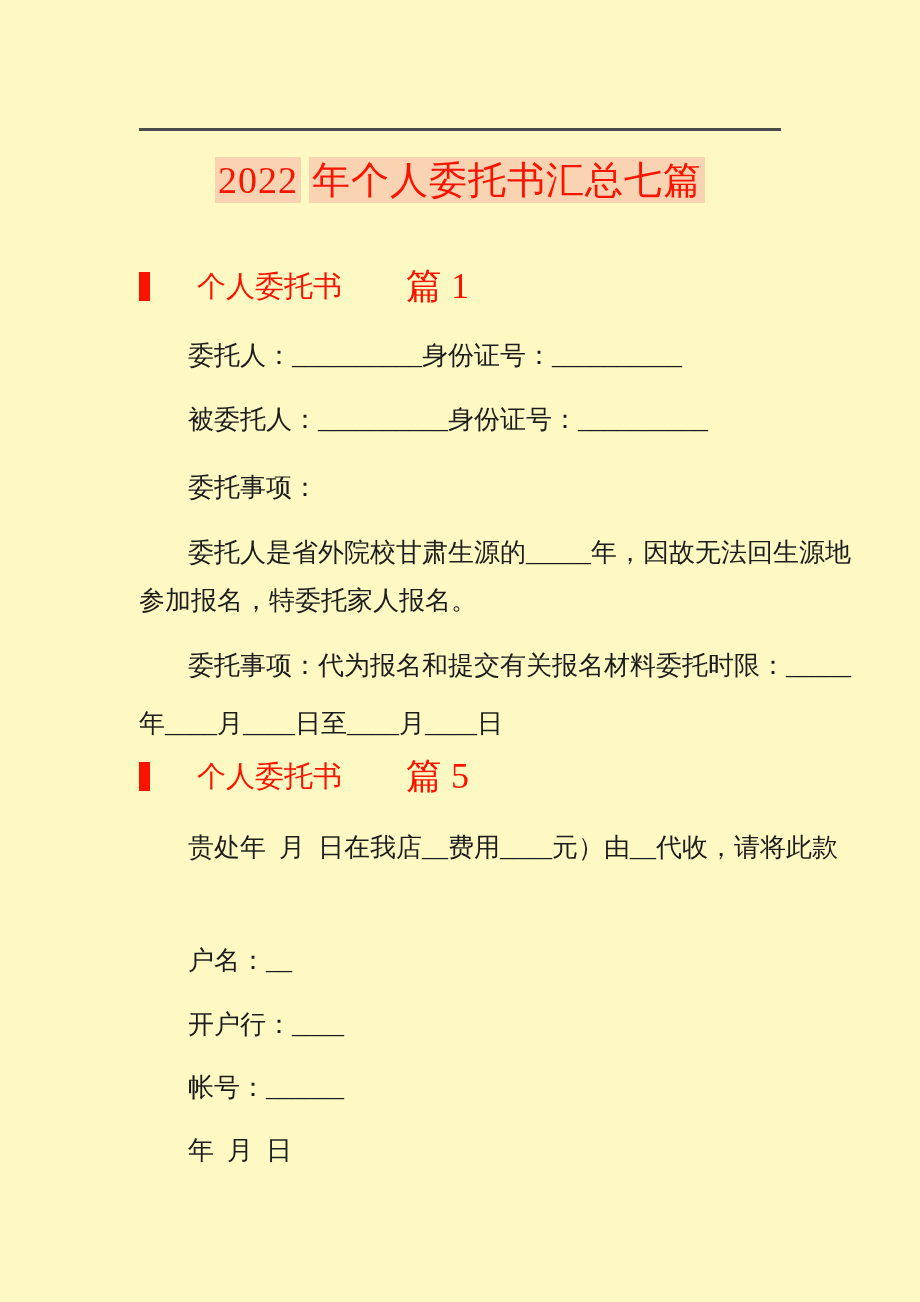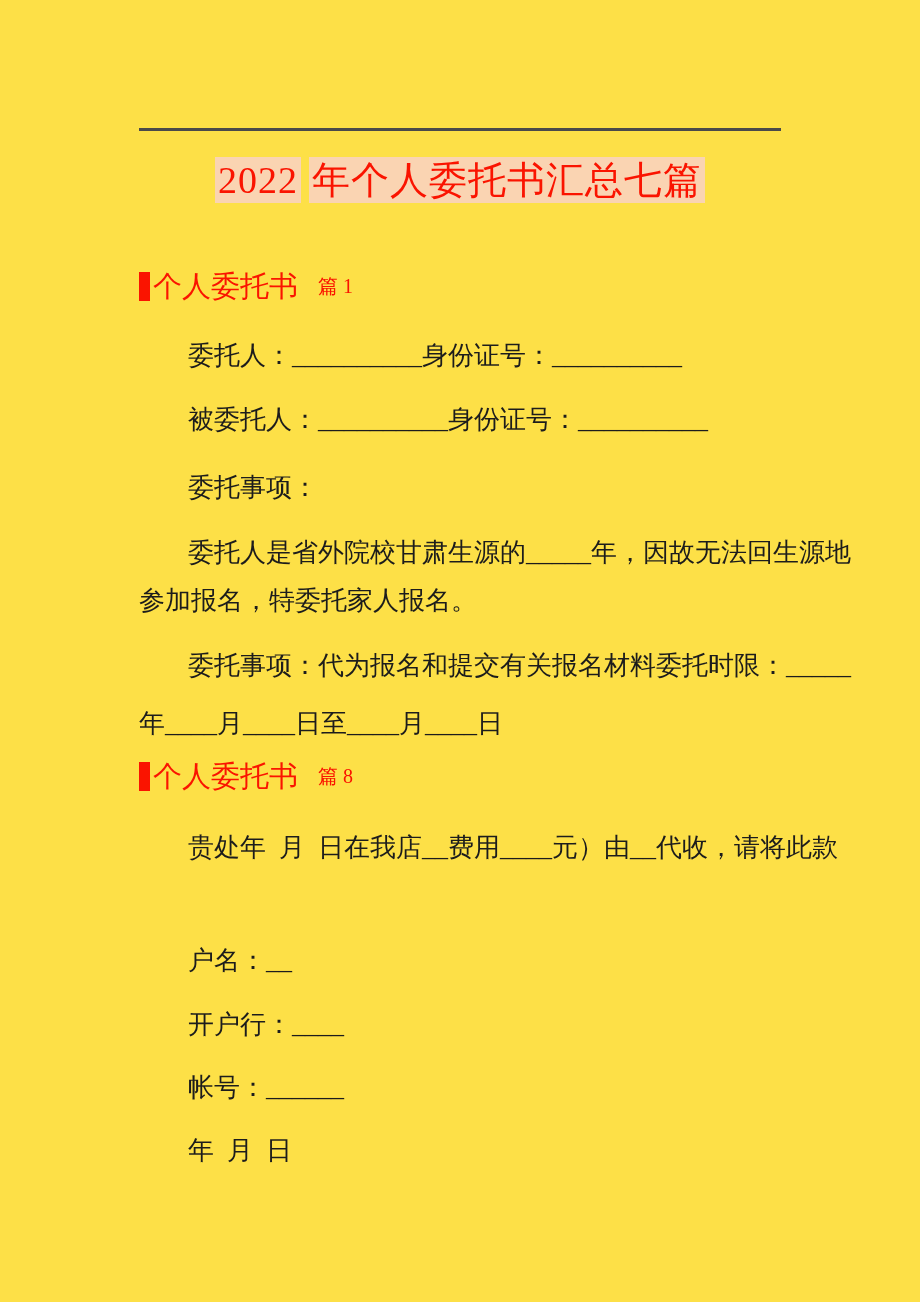--- a/index.html
+++ b/index.html
@@ -1,21 +1,21 @@
 <!DOCTYPE html>
 <html><head>
 <meta charset="utf-8">
 <style>
   * { margin: 0; padding: 0; box-sizing: border-box; }
   html, body { background: #ffffff; }
   .page {
     position: relative;
     width: 920px;
     height: 1302px;
-    background: #fde047;
+    background: #fef9c3;
     overflow: hidden;
     font-family: "Liberation Serif", "DejaVu Serif", serif;
     color: #1c1c1c;
   }
   .rule {
     position: absolute;
     left: 139px;
     width: 642px;
     height: 3px;
     background: #4a4a4a;
@@ -40,31 +40,32 @@
     position: absolute;
     left: 139px;
     width: 642px;
     height: 34px;
     display: flex;
     align-items: center;
     color: #FA1400;
     font-size: 29px;
     line-height: 34px;
     white-space: pre;
+    gap: 44px;
   }
   .hmark {
     display: inline-block;
     width: 11px;
     height: 29px;
     background: #FA1400;
     margin-right: 3px;
   }
   .hindex {
     margin-left: 20px;
-    font-size: 20px;
+    font-size: 36px;
   }
   .line {
     position: absolute;
     left: 139px;
     width: 660px;
     height: 48px;
     line-height: 48px;
     font-size: 26px;
     white-space: pre;
     color: #1c1c1c;
@@ -90,21 +91,21 @@
   <div class="line indent" style="top:396px">被委托人：__________身份证号：__________</div>
   <div class="line indent" style="top:464px">委托事项：</div>
   <div class="line indent" style="top:529px">委托人是省外院校甘肃生源的_____年，因故无法回生源地</div>
   <div class="line" style="top:577px">参加报名，特委托家人报名。</div>
   <div class="line indent" style="top:642px">委托事项：代为报名和提交有关报名材料委托时限：_____</div>
   <div class="line" style="top:700px">年____月____日至____月____日</div>
 
   <div class="heading" style="top:759px">
     <span class="hmark"></span>
     <span class="hlabel">个人委托书</span>
-    <span class="hindex">篇 8</span>
+    <span class="hindex">篇 5</span>
   </div>
 
   <div class="line indent" style="top:824px">贵处年  月  日在我店__费用____元）由__代收，请将此款</div>
   <div class="line indent" style="top:937px">户名：__</div>
   <div class="line indent" style="top:1001px">开户行：____</div>
   <div class="line indent" style="top:1064px">帐号：______</div>
   <div class="line indent" style="top:1127px">年  月  日</div>
 
 </div>
 

